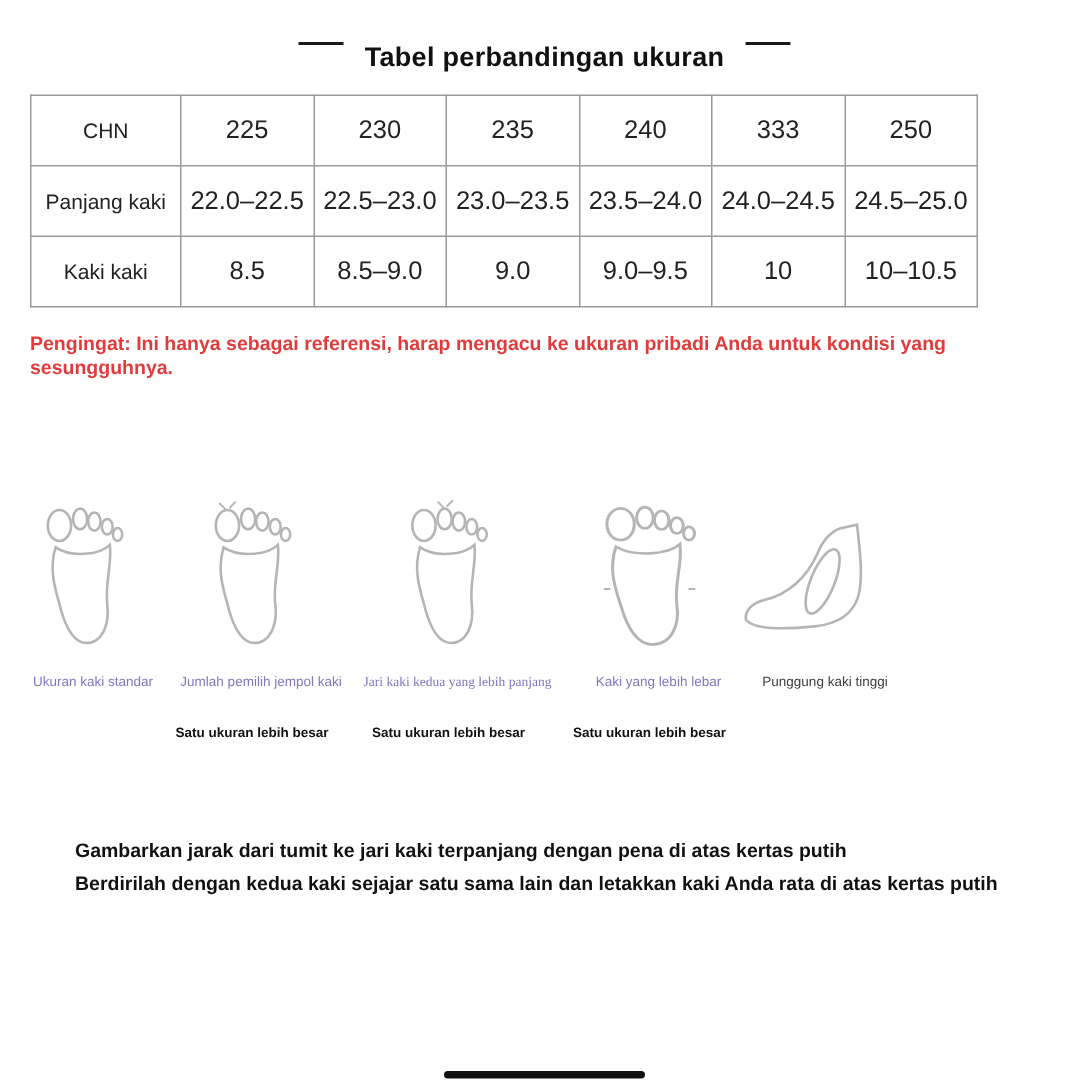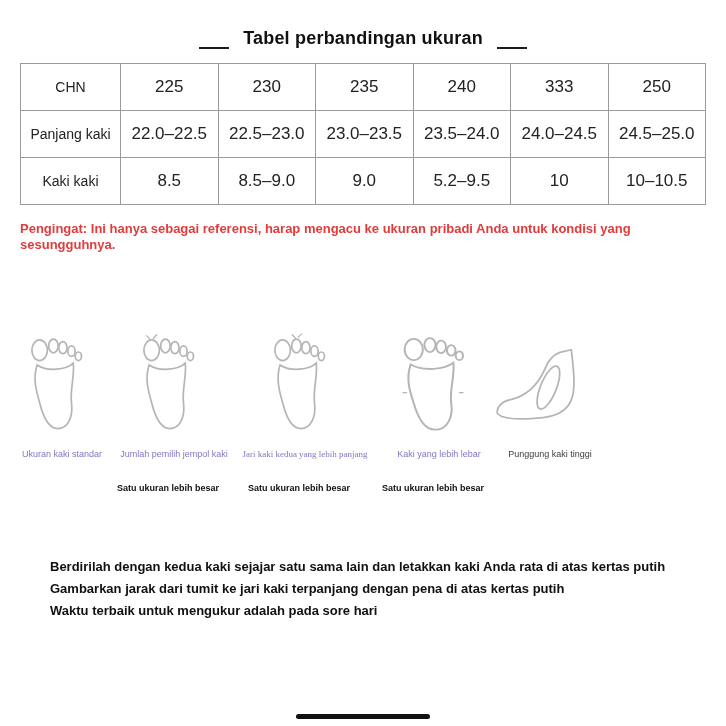--- a/index.html
+++ b/index.html
@@ -8,31 +8,31 @@
     width: 726px; height: 726px;
     background: #ffffff;
     font-family: "Liberation Sans", sans-serif;
     color: #111;
     position: relative;
     overflow: hidden;
   }
 
   
   .title-row {
-    display: flex; align-items: flex-end; justify-content: center;
+    display: flex; align-items: flex-start; justify-content: center;
     gap: 14px; padding-top: 28px;
   }
   .title-line { width: 30px; height: 2px; background: #1a1a1a; }
   .title-text { font-size: 18px; font-weight: bold; color: #111; letter-spacing: 0.2px; }
 
   
   table.size-table {
     border-collapse: collapse;
     margin: 14px 20px 0 20px;
-    width: 686px;
+    width: 632px;
     table-layout: fixed;
   }
   .size-table td {
     border: 1px solid #9a9a9a;
     text-align: center;
     vertical-align: middle;
     height: 47px;
     font-size: 17px;
     color: #222;
     padding: 0 2px;
@@ -146,21 +146,21 @@
       <td>23.0–23.5</td>
       <td>23.5–24.0</td>
       <td>24.0–24.5</td>
       <td>24.5–25.0</td>
     </tr>
     <tr>
       <td class="rowhead">Kaki kaki</td>
       <td>8.5</td>
       <td>8.5–9.0</td>
       <td>9.0</td>
-      <td>5.2–9.5</td>
+      <td>9.0–9.5</td>
       <td>10</td>
       <td>10–10.5</td>
     </tr>
   </tbody>
 </table>
 
 <div class="reminder" style="color: rgb(226, 59, 59);">Pengingat: Ini hanya sebagai referensi, harap mengacu ke ukuran pribadi Anda untuk kondisi yang sesungguhnya.</div>
 
 <div class="feet-row">
 
@@ -217,18 +217,17 @@
         </g>
       </svg>
     </div>
     <div class="foot-label" style="color: rgb(61, 61, 61); text-align: right;">Punggung kaki tinggi</div>
     <div class="foot-note"></div>
   </div>
 
 </div>
 
 <div class="instructions">
+  <div>Gambarkan jarak dari tumit ke jari kaki terpanjang dengan pena di atas kertas putih</div>
   <div>Berdirilah dengan kedua kaki sejajar satu sama lain dan letakkan kaki Anda rata di atas kertas putih</div>
-  <div>Gambarkan jarak dari tumit ke jari kaki terpanjang dengan pena di atas kertas putih</div>
-  <div>Waktu terbaik untuk mengukur adalah pada sore hari</div>
 </div>
 
 <div class="home-indicator"></div>
 
 </body></html>

